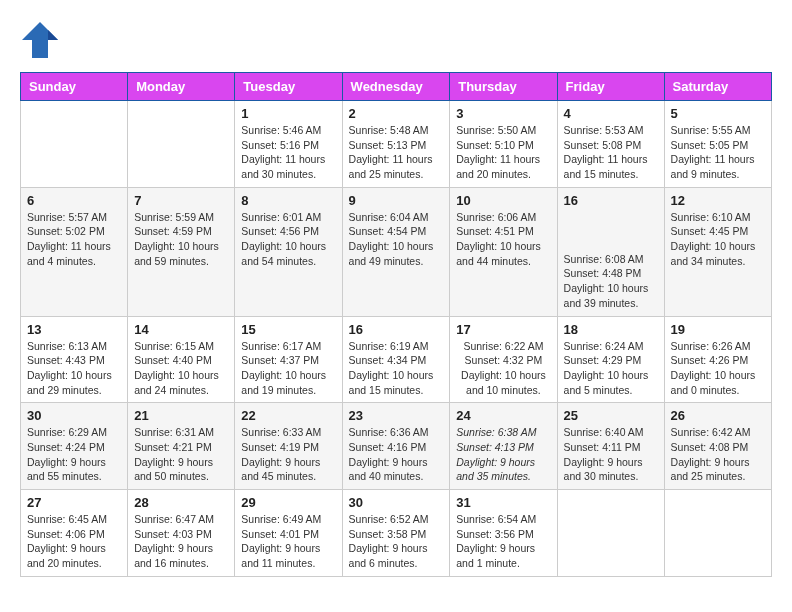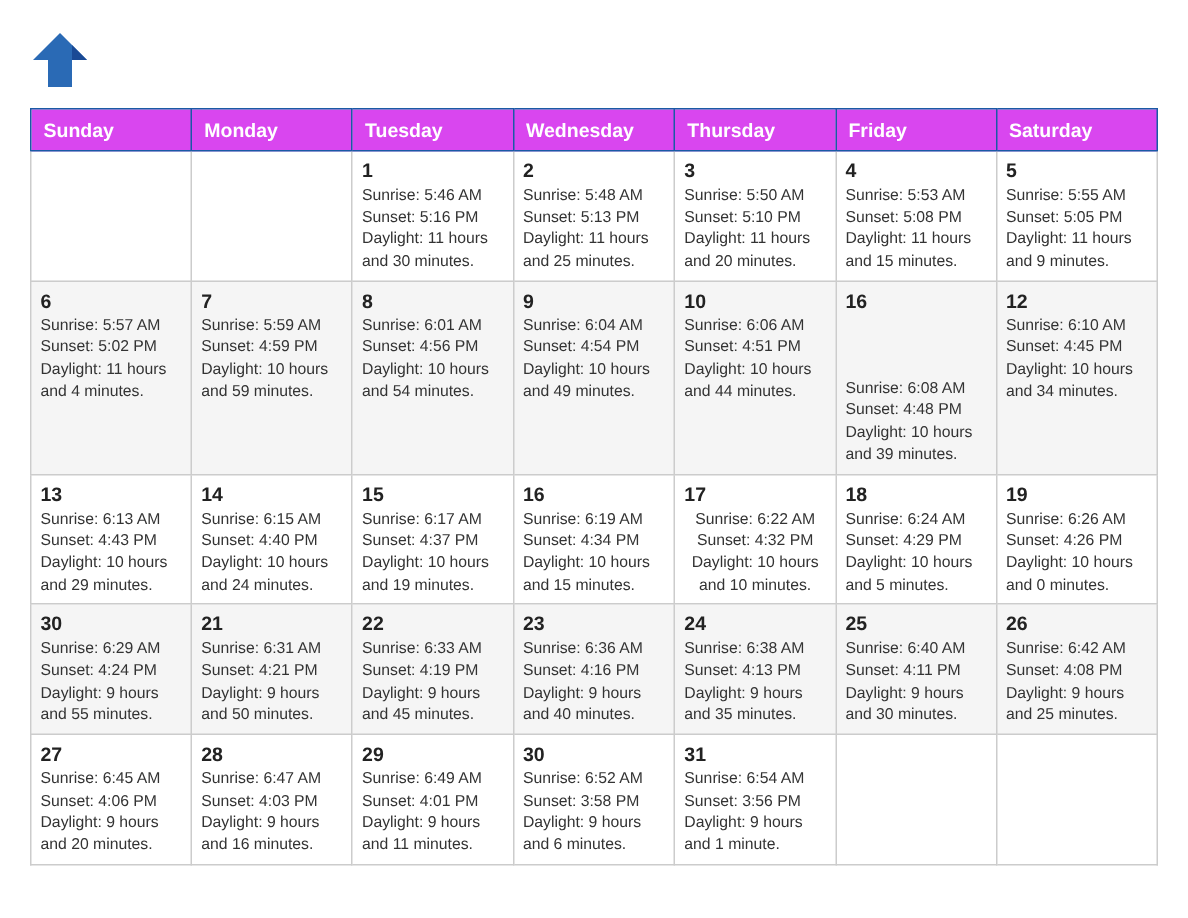--- a/index.html
+++ b/index.html
@@ -264,21 +264,21 @@
 Daylight: 9 hours and 45 minutes.</div>
         </td>
         <td>
           <span class="day-number">23</span>
           <div class="day-info" style="white-space: pre-line;">Sunrise: 6:36 AM
 Sunset: 4:16 PM
 Daylight: 9 hours and 40 minutes.</div>
         </td>
         <td>
           <span class="day-number">24</span>
-          <div class="day-info" style="white-space: pre-line;">Sunrise: 6:38 AM
+          <div class="day-info" style="white-space: pre-line; font-style: italic;">Sunrise: 6:38 AM
 Sunset: 4:13 PM
 Daylight: 9 hours and 35 minutes.</div>
         </td>
         <td>
           <span class="day-number">25</span>
           <div class="day-info" style="white-space: pre-line;">Sunrise: 6:40 AM
 Sunset: 4:11 PM
 Daylight: 9 hours and 30 minutes.</div>
         </td>
         <td>

